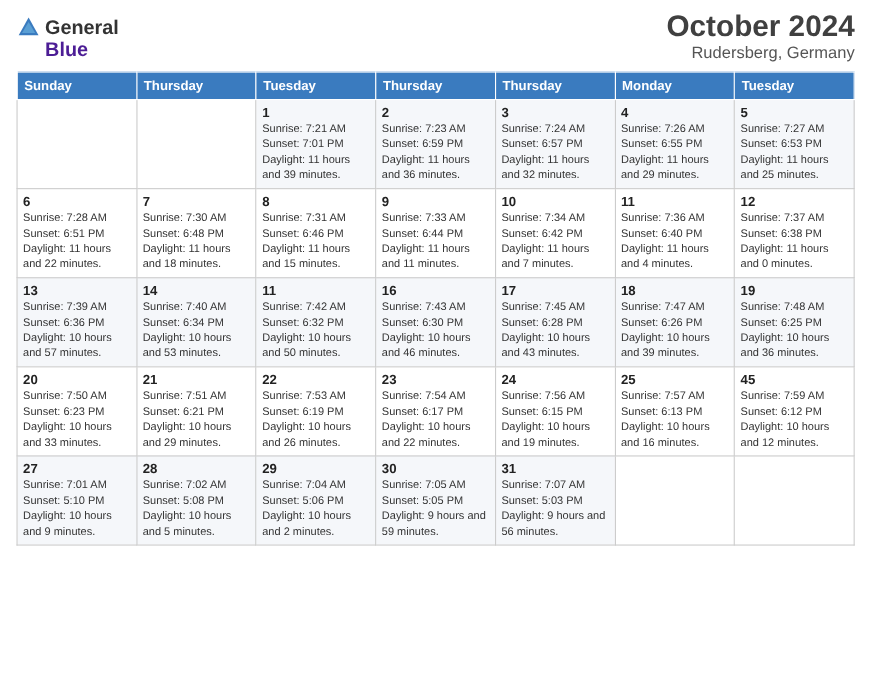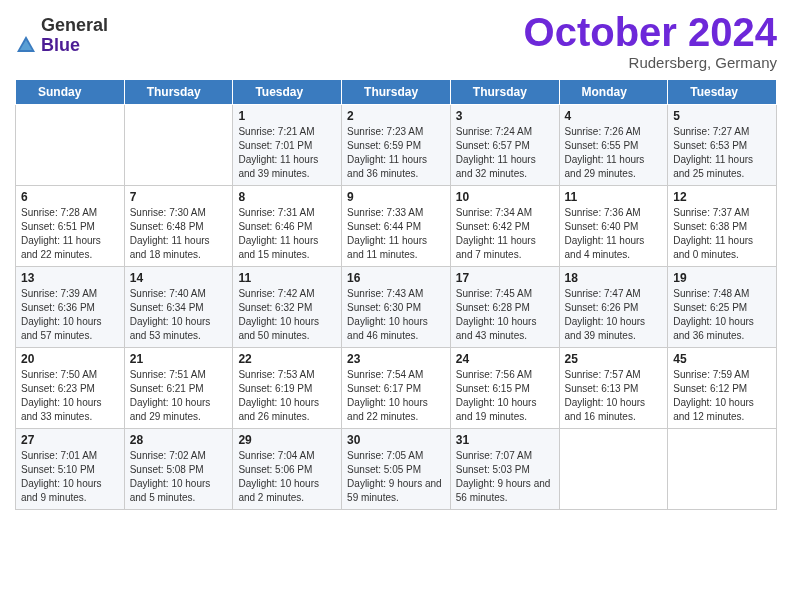--- a/index.html
+++ b/index.html
@@ -17,21 +17,21 @@
       padding: 10px 15px 15px 15px;
     }
     .header {
       display: flex;
       justify-content: space-between;
       align-items: flex-start;
       margin-bottom: 8px;
     }
     .logo {
       display: flex;
-      align-items: flex-end;
+      align-items: flex-start;
       margin-top: 6px;
     }
     .logo-text {
       display: flex;
       flex-direction: column;
       line-height: 1.1;
     }
     .logo-general {
       font-size: 18px;
       font-weight: bold;
@@ -45,39 +45,39 @@
     .logo-icon {
       width: 22px;
       height: 22px;
       margin-right: 4px;
       margin-top: -2px;
     }
     .title-block {
       text-align: right;
     }
     .month-title {
-      font-size: 40px;
-      font-weight: bold;
-      color: #6d28d9;
+      font-size: 27px;
+      font-weight: bold;
+      color: #404040;
       line-height: 1.1;
     }
     .location {
       font-size: 15px;
       color: #555;
     }
     .calendar {
       width: 100%;
       border-collapse: collapse;
       font-size: 10.5px;
     }
     .calendar th {
       background: #3a7bbf;
       color: #fff;
       text-align: left;
-      padding: 5px 22px;
+      padding: 5px 6px;
       font-size: 12px;
       font-weight: bold;
       border: 1px solid #fff;
     }
     .calendar td {
       vertical-align: top;
       padding: 4px 5px;
       border: 1px solid #ccc;
       width: 14.28%;
       min-height: 70px;

